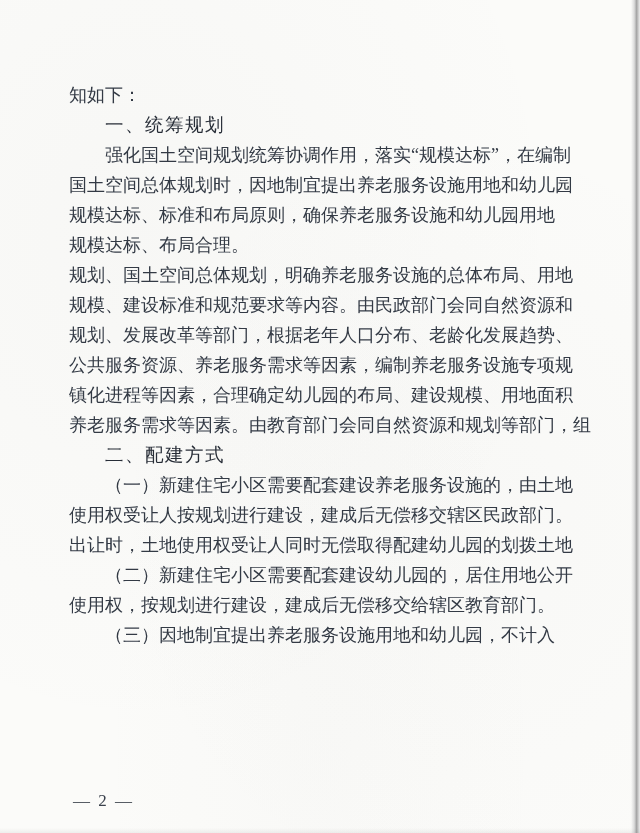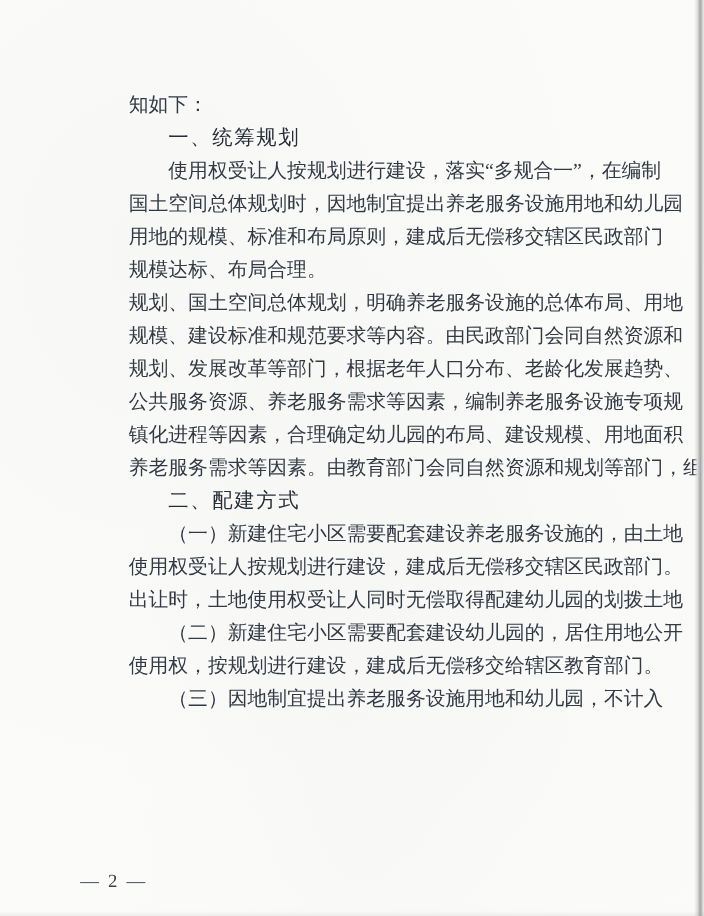--- a/index.html
+++ b/index.html
@@ -26,21 +26,20 @@
     top: 80px;
     width: 508px;
   }
   .line {
     height: 30px;
     line-height: 30px;
     font-size: 18px;
     color: #333a45;
     white-space: nowrap;
     letter-spacing: 0px;
-    margin-left: 48px;
   }
   .line.indent {
     padding-left: 36px;
   }
   .line.heading {
     font-family: "Liberation Sans", "DejaVu Sans", sans-serif;
     font-weight: 400;
     color: #272d37;
     font-size: 18.5px;
     letter-spacing: 1.5px;
@@ -78,23 +77,23 @@
     background: linear-gradient(to bottom, rgba(0,0,0,0), rgba(120,120,120,0.10));
   }
 </style>
 </head>
 <body>
 
 <div class="page">
   <div class="content">
       <div class="line">知如下：</div>
       <div class="line indent heading">一、统筹规划</div>
-      <div class="line indent">使用权受让人按规划进行建设，落实“多规合一”，在编制</div>
+      <div class="line indent">强化国土空间规划统筹协调作用，落实“规模达标”，在编制</div>
       <div class="line">国土空间总体规划时，因地制宜提出养老服务设施用地和幼儿园</div>
-      <div class="line">用地的规模、标准和布局原则，建成后无偿移交辖区民政部门</div>
+      <div class="line">规模达标、标准和布局原则，确保养老服务设施和幼儿园用地</div>
       <div class="line">规模达标、布局合理。</div>
       <div class="line">规划、国土空间总体规划，明确养老服务设施的总体布局、用地</div>
       <div class="line">规模、建设标准和规范要求等内容。由民政部门会同自然资源和</div>
       <div class="line">规划、发展改革等部门，根据老年人口分布、老龄化发展趋势、</div>
       <div class="line">公共服务资源、养老服务需求等因素，编制养老服务设施专项规</div>
       <div class="line">镇化进程等因素，合理确定幼儿园的布局、建设规模、用地面积</div>
       <div class="line">养老服务需求等因素。由教育部门会同自然资源和规划等部门，组</div>
       <div class="line indent heading">二、配建方式</div>
       <div class="line indent">（一）新建住宅小区需要配套建设养老服务设施的，由土地</div>
       <div class="line">使用权受让人按规划进行建设，建成后无偿移交辖区民政部门。</div>

